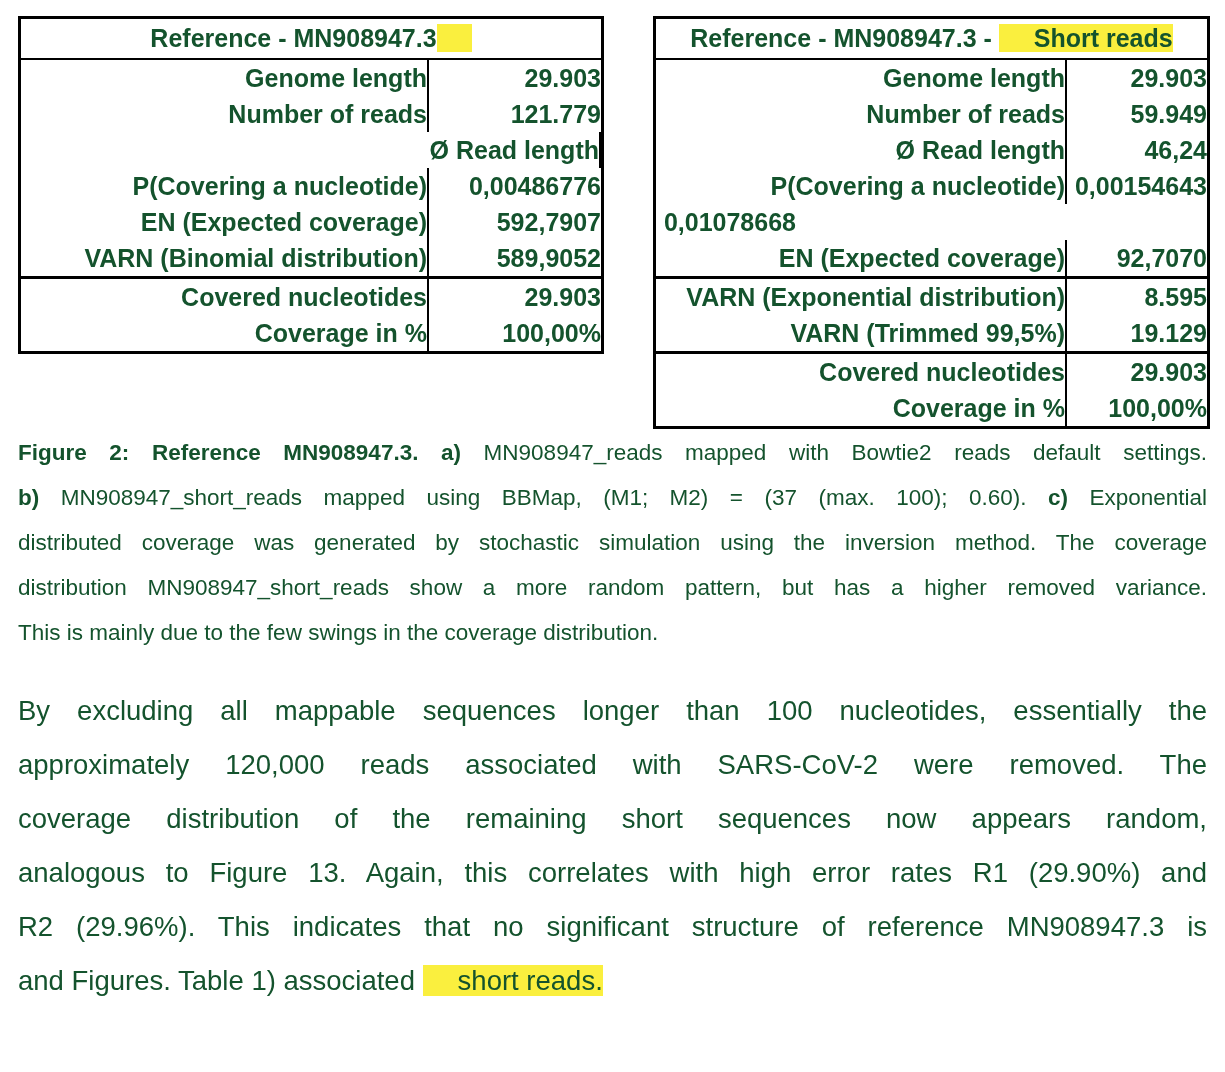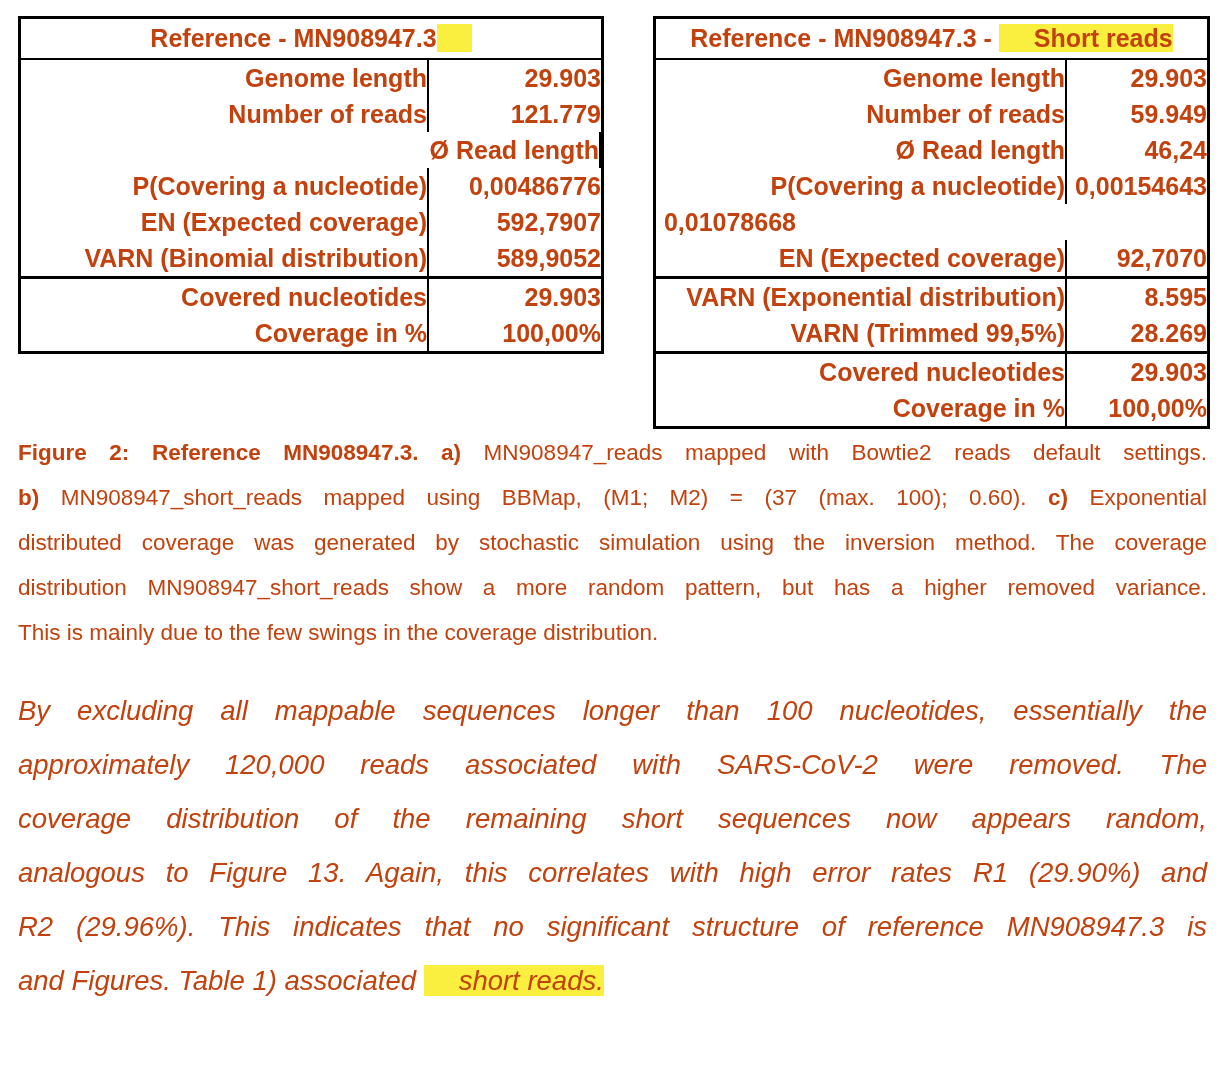--- a/index.html
+++ b/index.html
@@ -1,18 +1,18 @@
 <!DOCTYPE html>
 <html style="--hl: #faef3e;"><head>
 <meta charset="utf-8">
 <style>
   html,body{margin:0;padding:0;background:#ffffff;}
   .page{
     position:relative;width:1225px;height:1072px;background:#ffffff;
-    color:#c2410c;font-family:"Liberation Sans",sans-serif;overflow:hidden;
+    color:#14532d;font-family:"Liberation Sans",sans-serif;overflow:hidden;
   }
   
   .dtable{
     position:absolute;box-sizing:border-box;border:3px solid #000;
     font-weight:bold;font-size:25px;background:#fff;
   }
   .dtable-left{left:18px;top:16px;width:586px;}
   .dtable-right{left:653px;top:16px;width:557px;}
   .thead{
     height:39px;line-height:39px;text-align:center;
@@ -42,21 +42,21 @@
   }
   .cline.lastline{text-align-last:left;}
   .b{font-weight:bold;}
   
   .bodytext{
     position:absolute;left:18px;top:684px;width:1189px;
     font-size:27.5px;
   }
   .bline{
     height:54px;line-height:54px;
-    text-align:justify;text-align-last:justify;font-style:italic;
+    text-align:justify;text-align-last:justify;
   }
   .bline.lastline{text-align-last:left;}
 </style>
 </head>
 <body>
 
 <div class="page">
 
   <div class="dtable dtable-left">
     <div class="thead"><span>Reference - MN908947.3</span><span class="hl"></span></div>
@@ -127,21 +127,21 @@
             <div class="tvalue">92,7070</div>
           </div>
         </div>
         <div class="tgroup">
           <div class="trow">
             <div class="tlabel">VARN (Exponential distribution)</div>
             <div class="tvalue">8.595</div>
           </div>
           <div class="trow">
             <div class="tlabel">VARN (Trimmed 99,5%)</div>
-            <div class="tvalue">28.269</div>
+            <div class="tvalue">19.129</div>
           </div>
         </div>
         <div class="tgroup">
           <div class="trow">
             <div class="tlabel">Covered nucleotides</div>
             <div class="tvalue">29.903</div>
           </div>
           <div class="trow">
             <div class="tlabel">Coverage in %</div>
             <div class="tvalue">100,00%</div>

